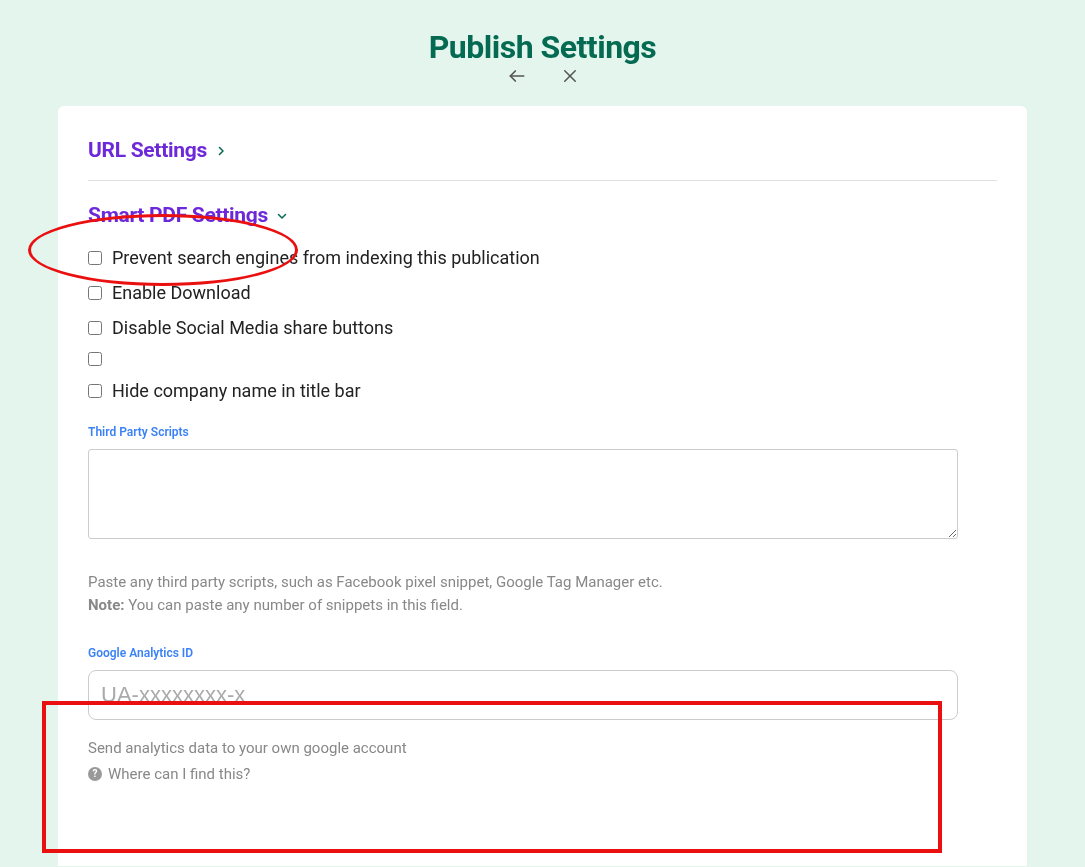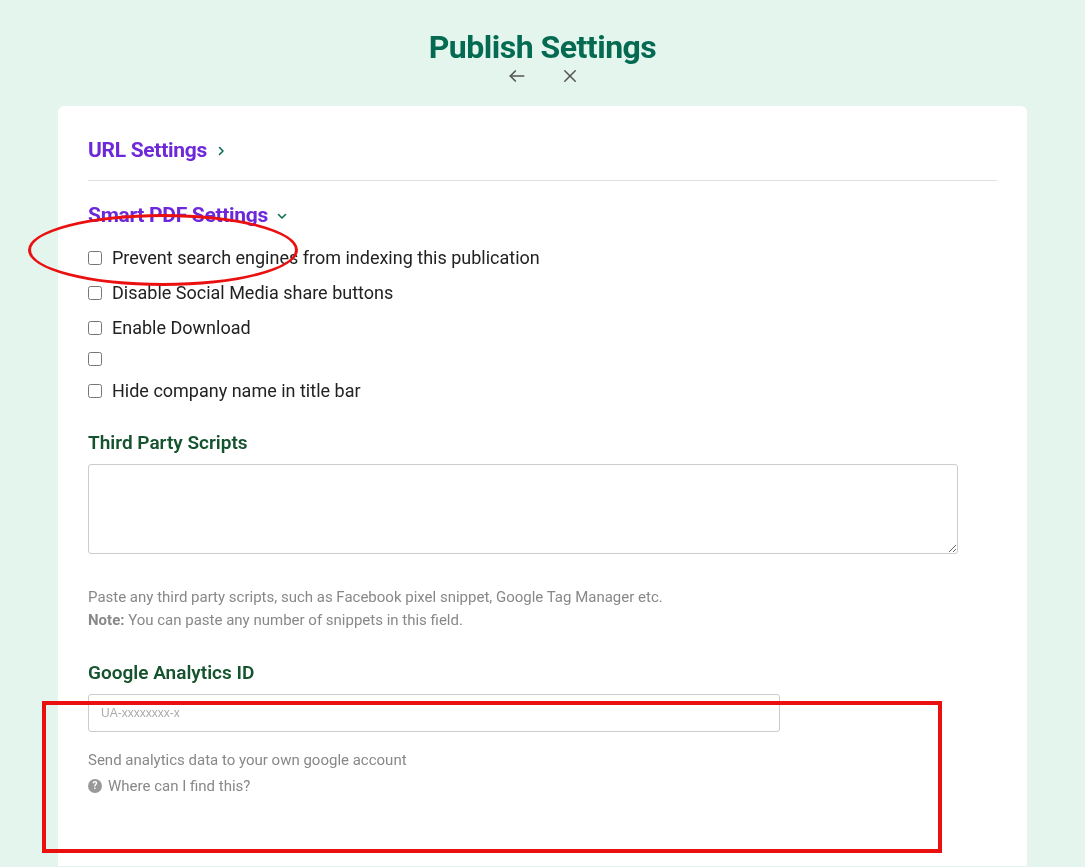--- a/index.html
+++ b/index.html
@@ -66,39 +66,39 @@
   .second-section {
     margin-top: 16px;
     margin-bottom: 20px;
     position: relative;
     text-align: right;
   }
   .checkbox-list {
     display: flex;
     flex-direction: column;
     gap: 14px;
-    margin-bottom: 30px;
+    margin-bottom: 24px;
   }
   .checkbox-row {
     display: flex;
     align-items: center;
     gap: 10px;
     font-size: 18px;
     color: #222;
   }
   .checkbox-row input[type="checkbox"] {
     width: 14px;
     height: 14px;
     margin: 0;
     cursor: pointer;
   }
   .field-label {
-    font-size: 19px;
+    font-size: 12px;
     font-weight: 600;
-    color: #14532d;
+    color: #3b82f6;
     margin-bottom: 10px;
   }
   textarea.scripts-area {
     width: 870px;
     max-width: 100%;
     height: 90px;
     border: 1px solid #ccc;
     border-radius: 3px;
     padding: 8px;
     font-family: inherit;
@@ -111,26 +111,26 @@
     color: #888;
     margin-top: 32px;
     line-height: 1.5;
   }
   .help-text .note-label { font-weight: 700; }
   .ga-block {
     margin-top: 30px;
     position: relative;
   }
   .ga-input {
-    width: 692px;
+    width: 870px;
     max-width: 100%;
     padding: 11px 12px;
-    font-size: 12px;
+    font-size: 22px;
     border: 1px solid #ccc;
-    border-radius: 3px;
+    border-radius: 8px;
     color: #333;
     display: block;
   }
   .ga-input::placeholder { color: #aaa; }
   .ga-help {
     font-size: 15px;
     color: #888;
     margin-top: 16px;
     line-height: 1.6;
   }
@@ -208,25 +208,25 @@
     </span>
   </div>
 
   <div class="checkbox-list">
     <label class="checkbox-row">
       <input type="checkbox" style="">
       <span>Prevent search engines from indexing this publication</span>
     </label>
     <label class="checkbox-row">
       <input type="checkbox" style="">
+      <span>Enable Download</span>
+    </label>
+    <label class="checkbox-row">
+      <input type="checkbox" style="">
       <span>Disable Social Media share buttons</span>
-    </label>
-    <label class="checkbox-row">
-      <input type="checkbox" style="">
-      <span>Enable Download</span>
     </label>
     <label class="checkbox-row">
       <input type="checkbox" style="">
     </label>
     <label class="checkbox-row">
       <input type="checkbox" style="">
       <span>Hide company name in title bar</span>
     </label>
   </div>
 

